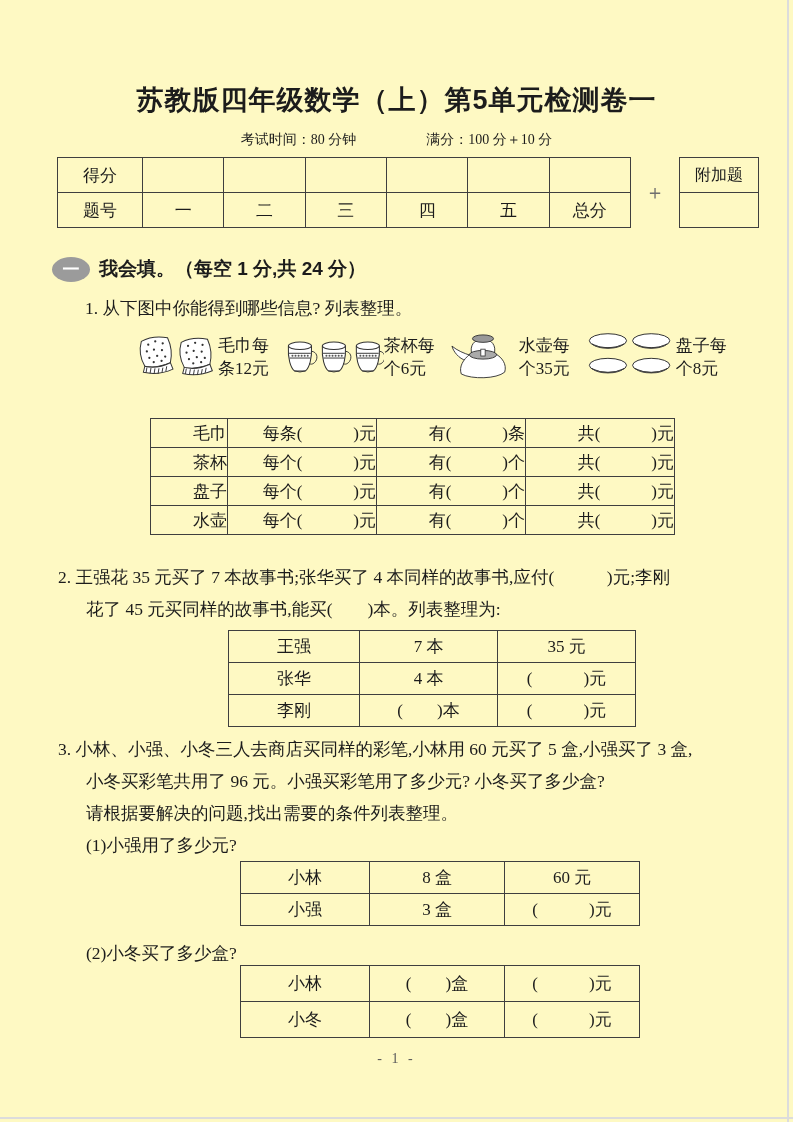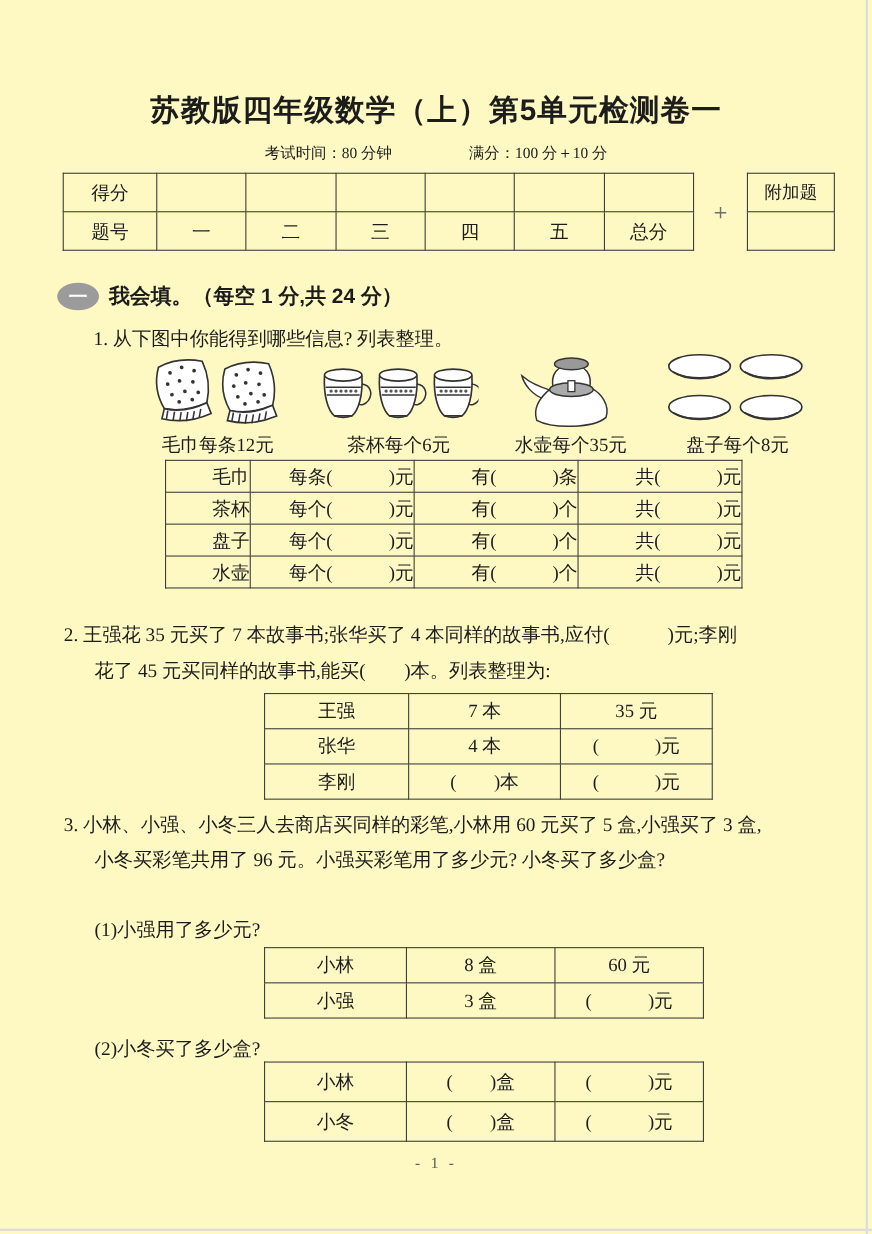--- a/index.html
+++ b/index.html
@@ -24,28 +24,28 @@
 
   .section-head{position:absolute;top:256px;left:52px;display:flex;align-items:center;gap:9px;}
   .badge{display:inline-block;width:38px;height:25px;border-radius:50%;background:#9b9b9b;
          color:#fff;text-align:center;line-height:25px;font-size:17px;font-weight:bold;
          font-family:"Liberation Sans",sans-serif;}
   .section-title{font-family:"Liberation Sans","DejaVu Sans",sans-serif;font-weight:bold;font-size:19px;}
 
   .q-line{position:absolute;font-size:17.5px;white-space:nowrap;}
 
   .items-row{position:absolute;top:320px;left:136px;width:602px;display:flex;justify-content:space-between;}
-  .item{display:flex;flex-direction:column;align-items:center;}
+  .item{display:flex;flex-direction:row;align-items:center;}
   .item .caption{font-size:17px;margin-top:1px;}
 
   .q1-table{position:absolute;top:418px;left:150px;width:525px;}
   .q1-table td{border:1.5px solid #3f3f3f;height:28px;text-align:right;font-size:17px;padding:0;margin-left:16px;}
   .q1-table td.c0{width:76px;}
 
-  .q2-table{position:absolute;top:630px;left:240px;width:408px;}
+  .q2-table{position:absolute;top:630px;left:228px;width:408px;}
   .q2-table td{border:1.5px solid #3f3f3f;height:31px;text-align:center;font-size:17px;padding:0;}
   .q2-table td.c0{width:130px;}
 
   .q3a-table{position:absolute;top:861px;left:240px;width:400px;}
   .q3a-table td{border:1.5px solid #3f3f3f;height:31px;text-align:center;font-size:17px;padding:0;}
   .q3a-table td.c0{width:128px;}
 
   .q3b-table{position:absolute;top:965px;left:240px;width:400px;}
   .q3b-table td{border:1.5px solid #3f3f3f;height:35px;text-align:center;font-size:17px;padding:0;}
   .q3b-table td.c0{width:128px;}
@@ -308,20 +308,21 @@
     <tr>
       <td class="c0">李刚</td>
       <td>(　　)本</td>
       <td>(　　　)元</td>
     </tr>
   </tbody>
     </table>
 
   <div class="q-line" style="top:737px;left:58px;">3. 小林、小强、小冬三人去商店买同样的彩笔,小林用 60 元买了 5 盒,小强买了 3 盒,</div>
   <div class="q-line" style="top:769px;left:86px;">小冬买彩笔共用了 96 元。小强买彩笔用了多少元? 小冬买了多少盒?</div>
+  <div class="q-line" style="top:801px;left:86px;">请根据要解决的问题,找出需要的条件列表整理。</div>
   <div class="q-line" style="top:833px;left:86px;">(1)小强用了多少元?</div>
 
   <table class="q3a-table">
     <tbody>
         <tr>
       <td class="c0">小林</td>
       <td>8 盒</td>
       <td>60 元</td>
     </tr>
     <tr>

